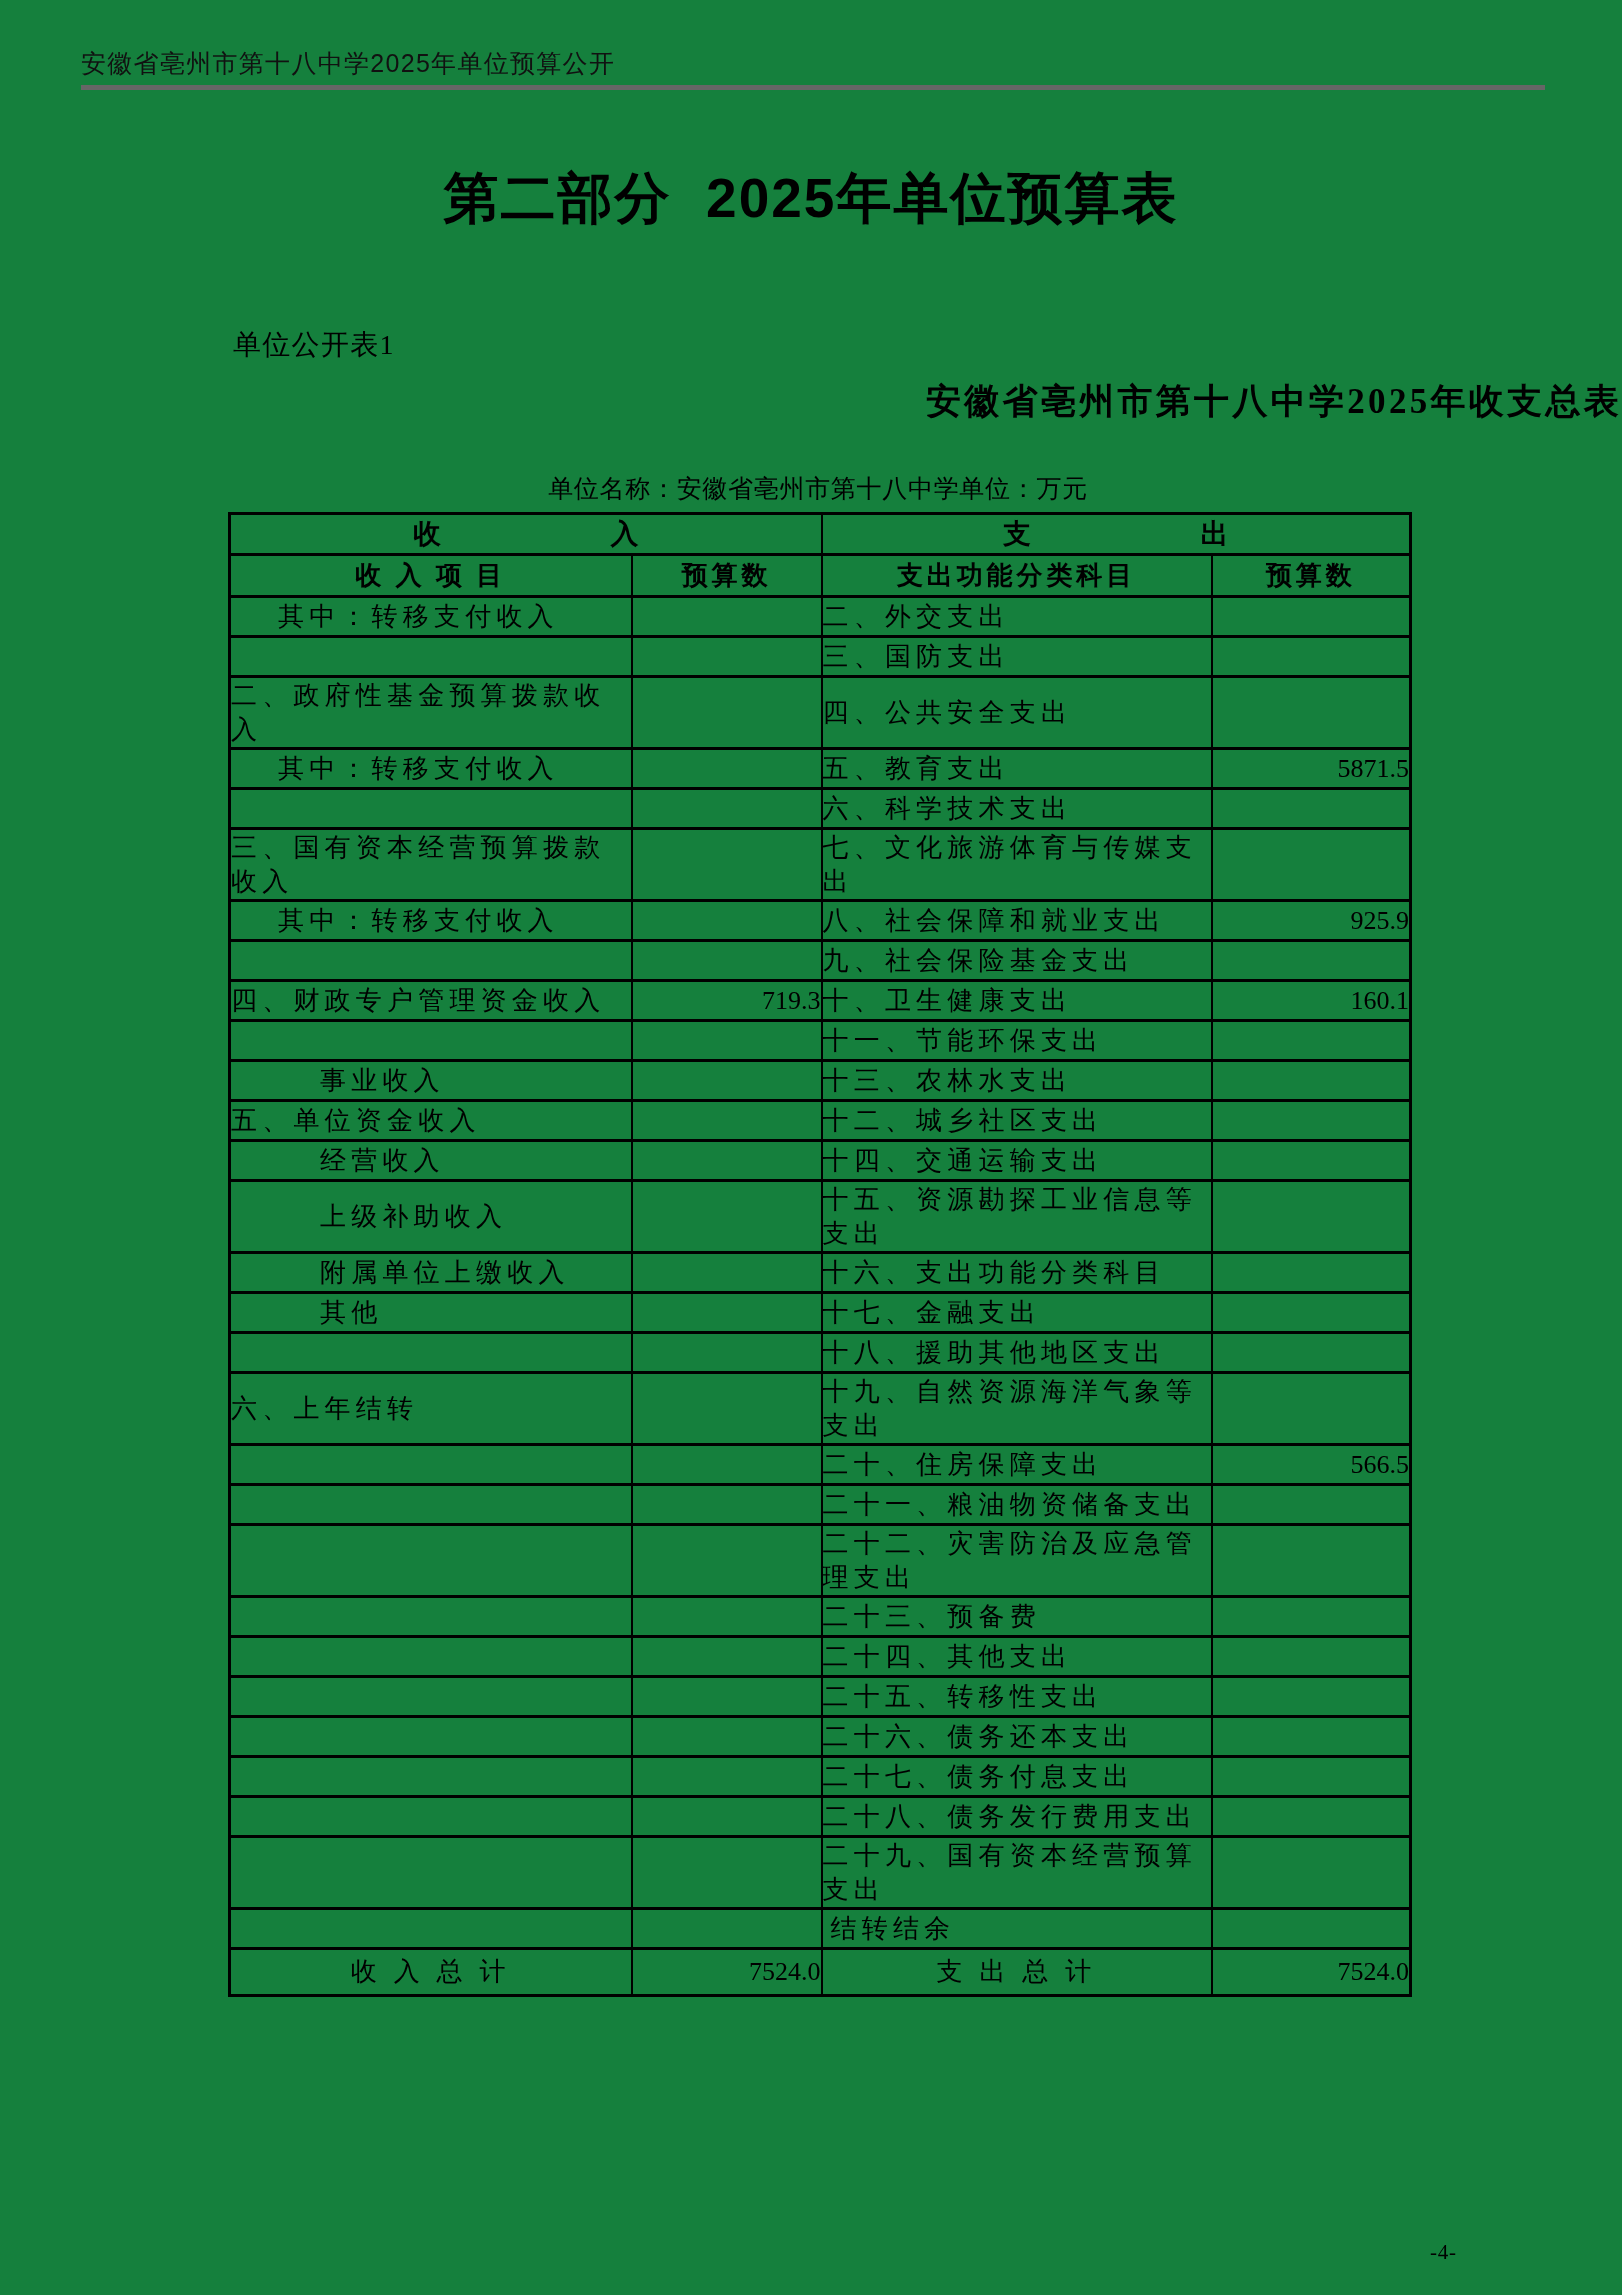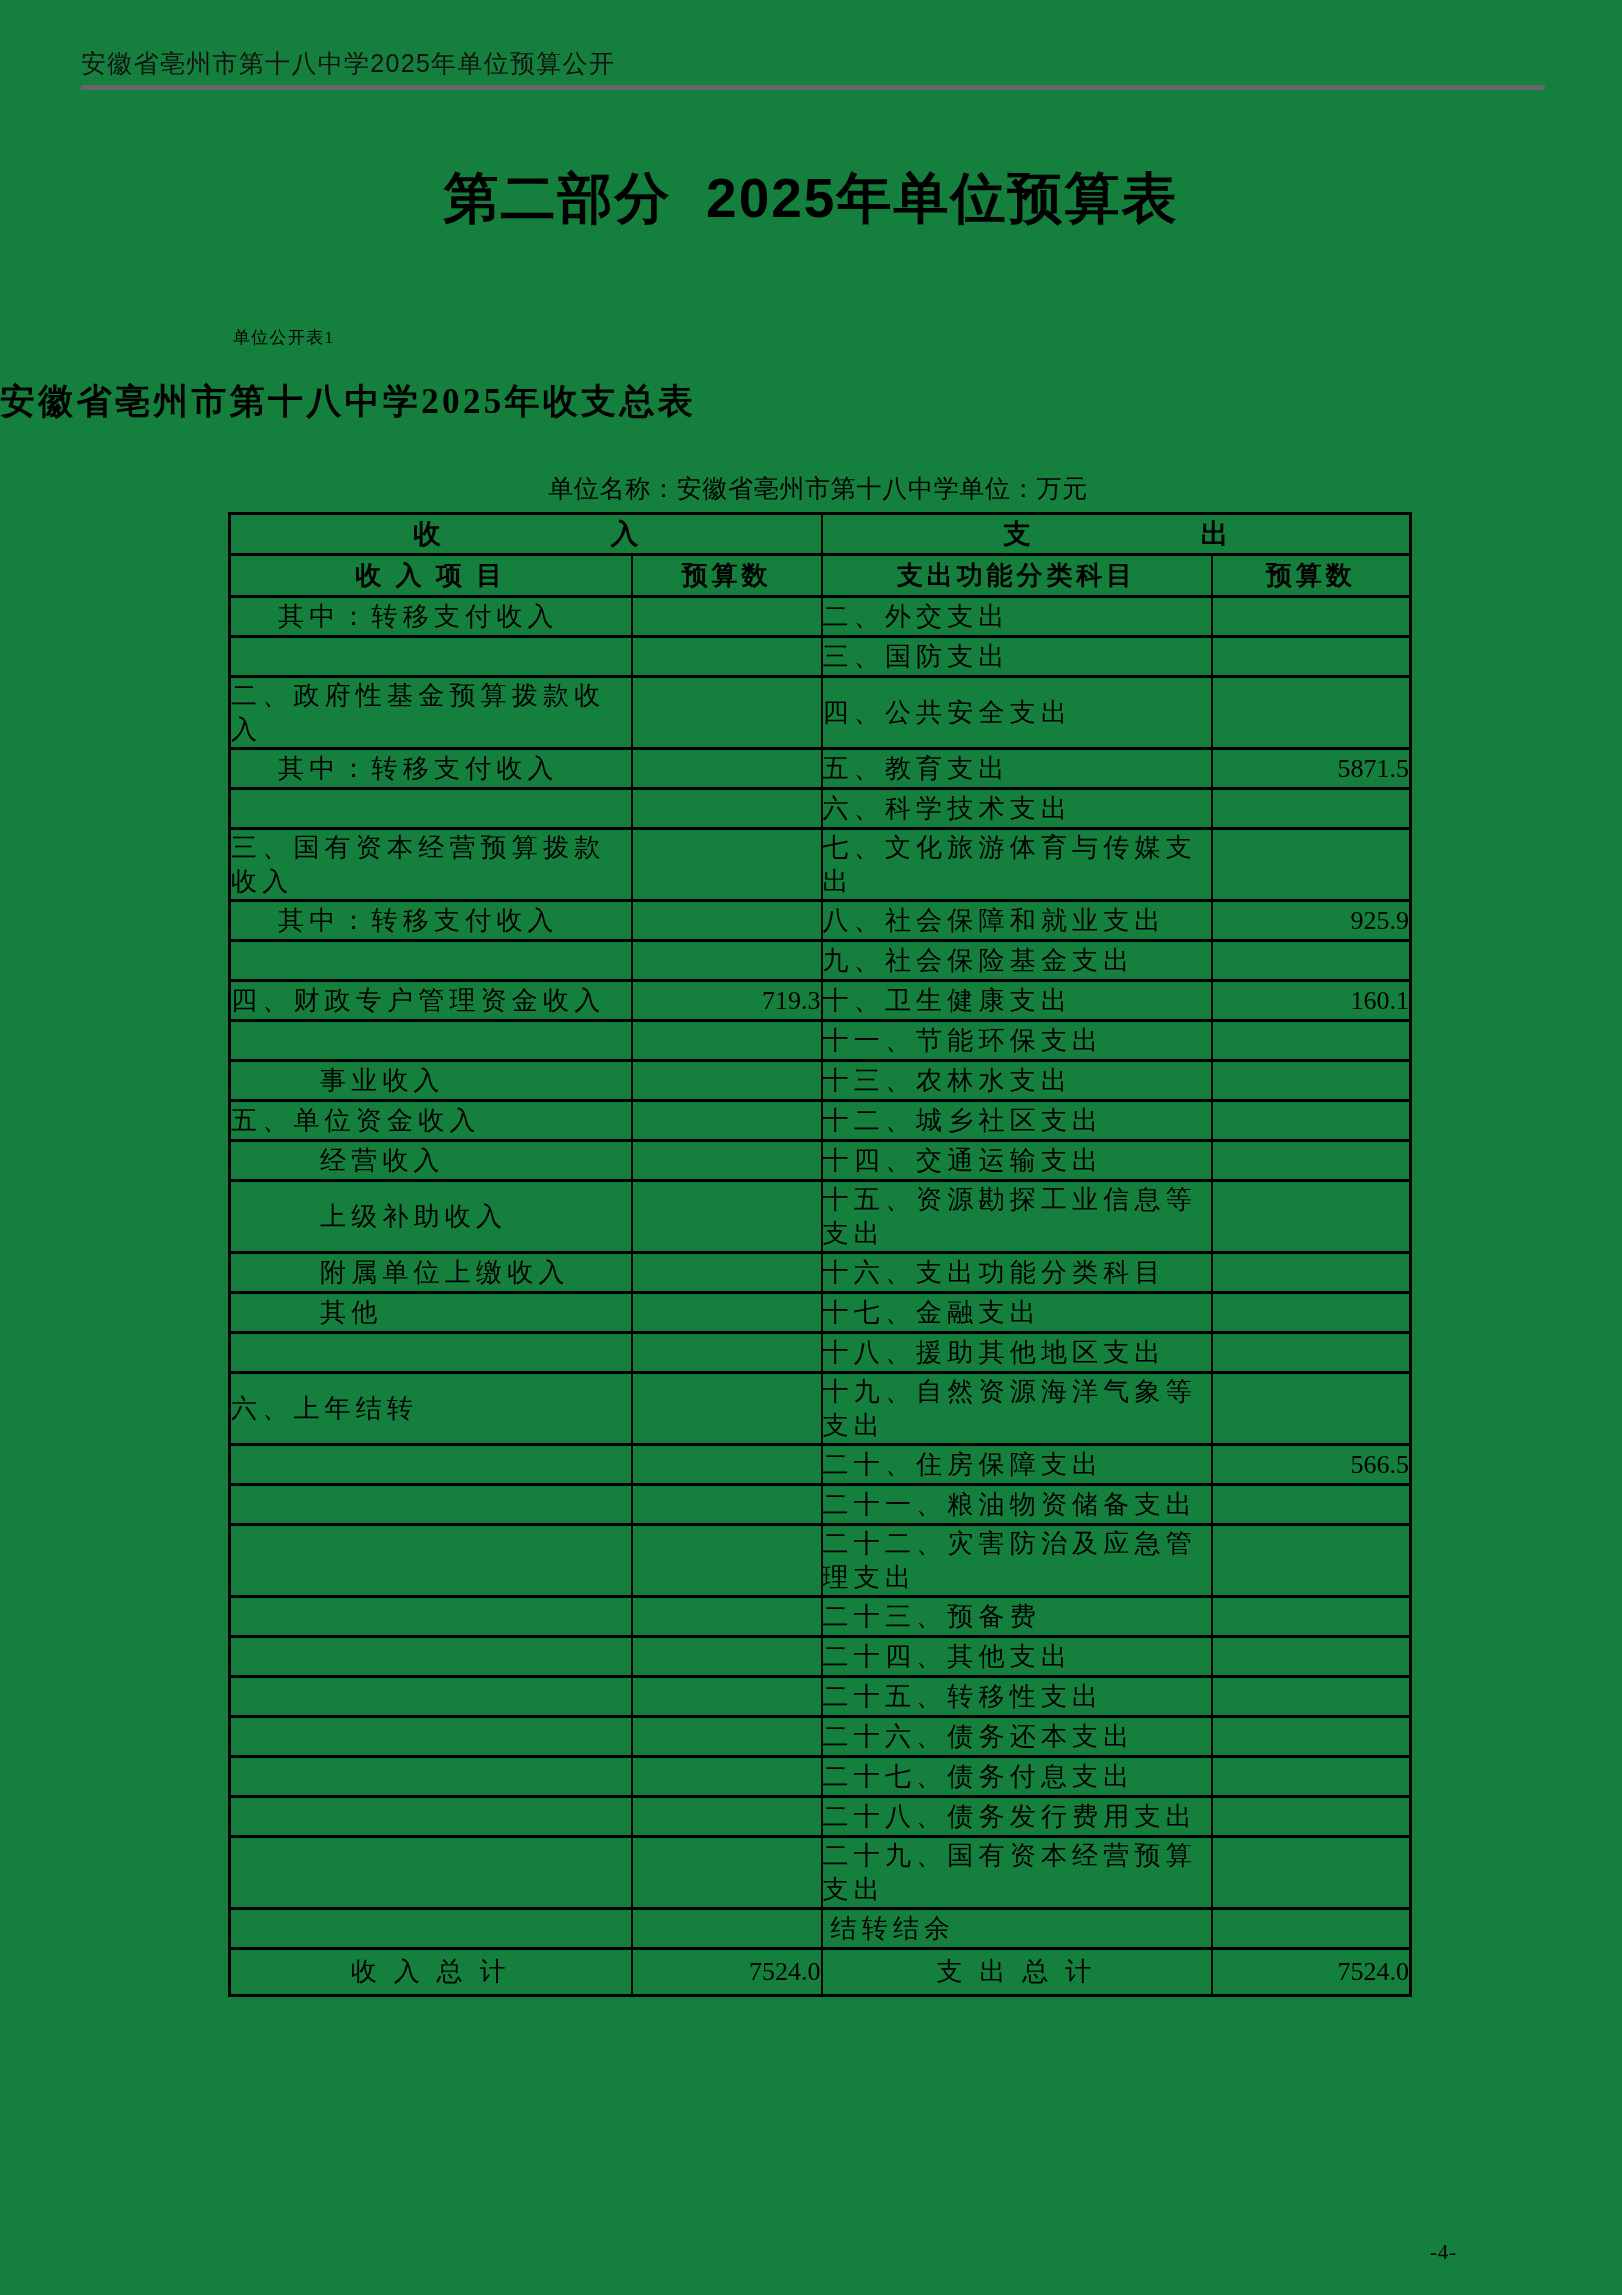--- a/index.html
+++ b/index.html
@@ -24,25 +24,25 @@
   }
   .main-title{
     position:absolute;left:0;top:162px;width:100%;
     text-align:center;
     font-family:"Liberation Sans","DejaVu Sans",sans-serif;
     font-size:55px;font-weight:bold;letter-spacing:2px;
     margin:0;white-space:pre;
   }
   .table-label{
     position:absolute;left:233px;top:326px;
-    font-size:17px;letter-spacing:1.3px;
+    font-size:28px;letter-spacing:1.3px;
   }
   .table-title{
     position:absolute;left:0;top:378px;width:100%;
-    text-align:left;margin:0;
+    text-align:right;margin:0;
     font-size:35px;font-weight:bold;letter-spacing:3.3px;
     white-space:pre;
   }
   .info-line{
     position:absolute;left:228px;top:472px;width:1180px;
     font-size:25px;letter-spacing:0.7px;
     display:flex;justify-content:center;align-items:flex-end;
   }
   table.budget{
     position:absolute;left:228px;top:512px;

